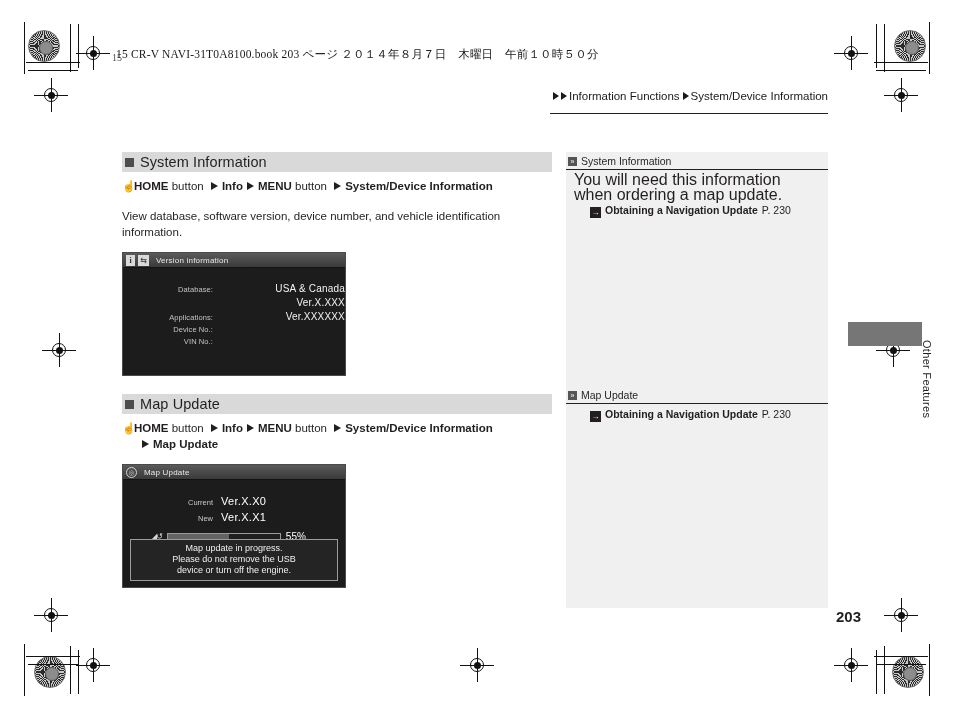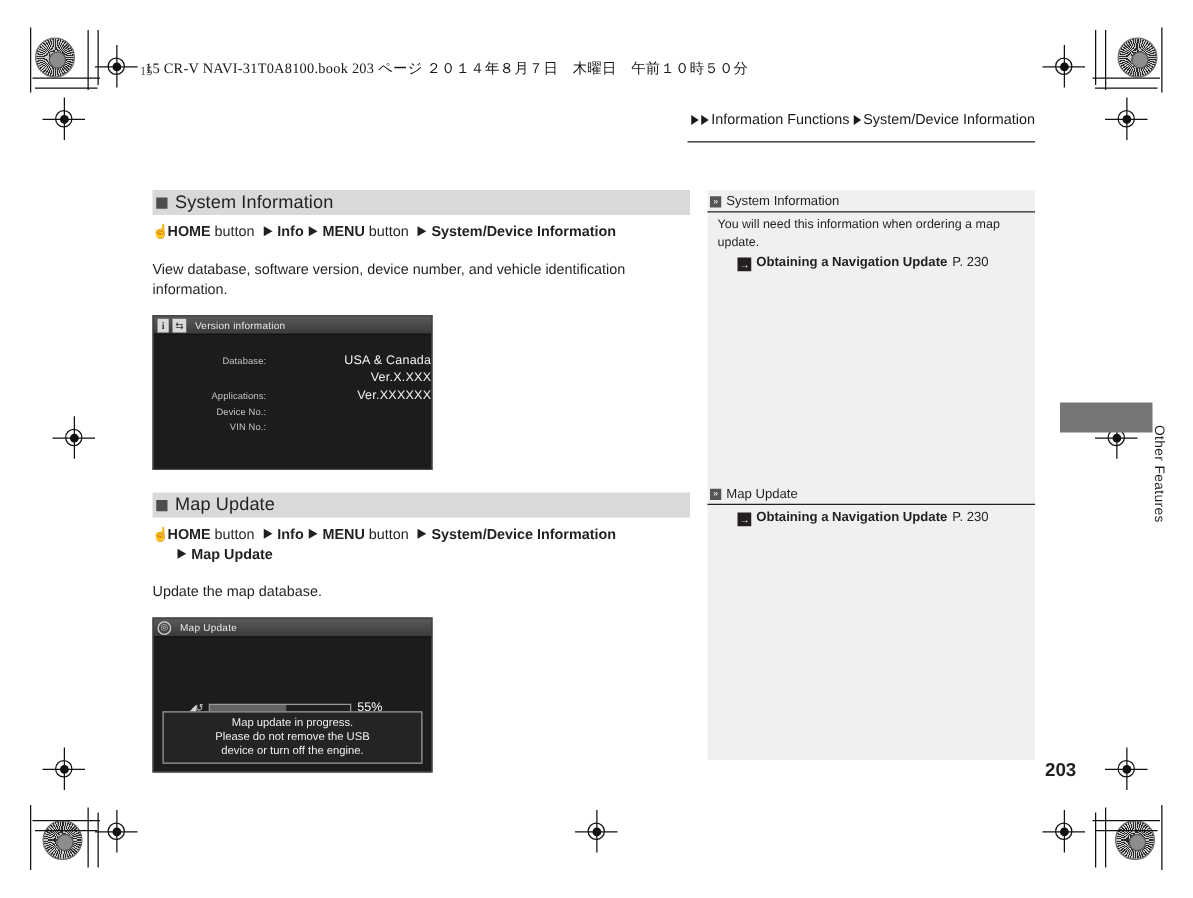--- a/index.html
+++ b/index.html
@@ -183,21 +183,21 @@
     display:flex; align-items:center; gap:4px;
     padding:3px 0 2px 2px;
   }
   .note-head .badge {
     width:9px;height:9px;background:#555; color:#fff; font-size:7px; line-height:9px;
     text-align:center;
   }
   .note-head .nt { font-size:10.5px; color:#231f20; }
   .note-rule { height:1px; background:#231f20; margin:0 0 3px 0; }
   .note-body {
-    font-size:10px; line-height:14.5px; color:#231f20;
+    font-size:16px; line-height:14.5px; color:#231f20;
     padding:0 10px 0 8px;
   }
   .xref {
     padding-left:24px; margin-top:1px; font-size:10.5px; line-height:15px;
     white-space:nowrap;
   }
   .xref .jump {
     display:inline-block; width:11px;height:11px; background:#231f20; color:#fff;
     font-size:8px; line-height:11px; text-align:center; margin-right:4px;
     position:relative; top:1px;
@@ -387,28 +387,37 @@
   <div class="sect-head" style="margin-top:18px;">
     <span class="sq"></span>
     <span class="t">Map Update</span>
   </div>
 
   <div class="path">
     <span class="hand">☝</span><b>HOME</b><span> button </span><span class="ar"></span><b>Info</b><span class="ar"></span><b>MENU</b><span> button </span><span class="ar"></span><b>System/Device Information</b>
     <span class="line2"><span class="ar"></span><b>Map Update</b></span>
   </div>
 
-  <div class="body-text">Update the map database.</div>
 
   <div class="navscreen">
     <div class="titlebar">
       <span class="ico-circ">◎</span>
       <span class="tlabel">Map Update</span>
     </div>
 
+    <div class="mu-fields">
+      <div class="mu-row">
+        <span class="mu-label">Current</span>
+        <span class="mu-val">Ver.X.X0</span>
+      </div>
+      <div class="mu-row">
+        <span class="mu-label">New</span>
+        <span class="mu-val">Ver.X.X1</span>
+      </div>
+    </div>
 
     <div class="prog-wrap">
       <span class="prog-icon">◢↺</span>
       <span class="prog-bar">
         <span class="prog-fill" style="width: 55%;"></span>
       </span>
       <span class="prog-pct">55%</span>
     </div>
 
     <div class="msgbox">

